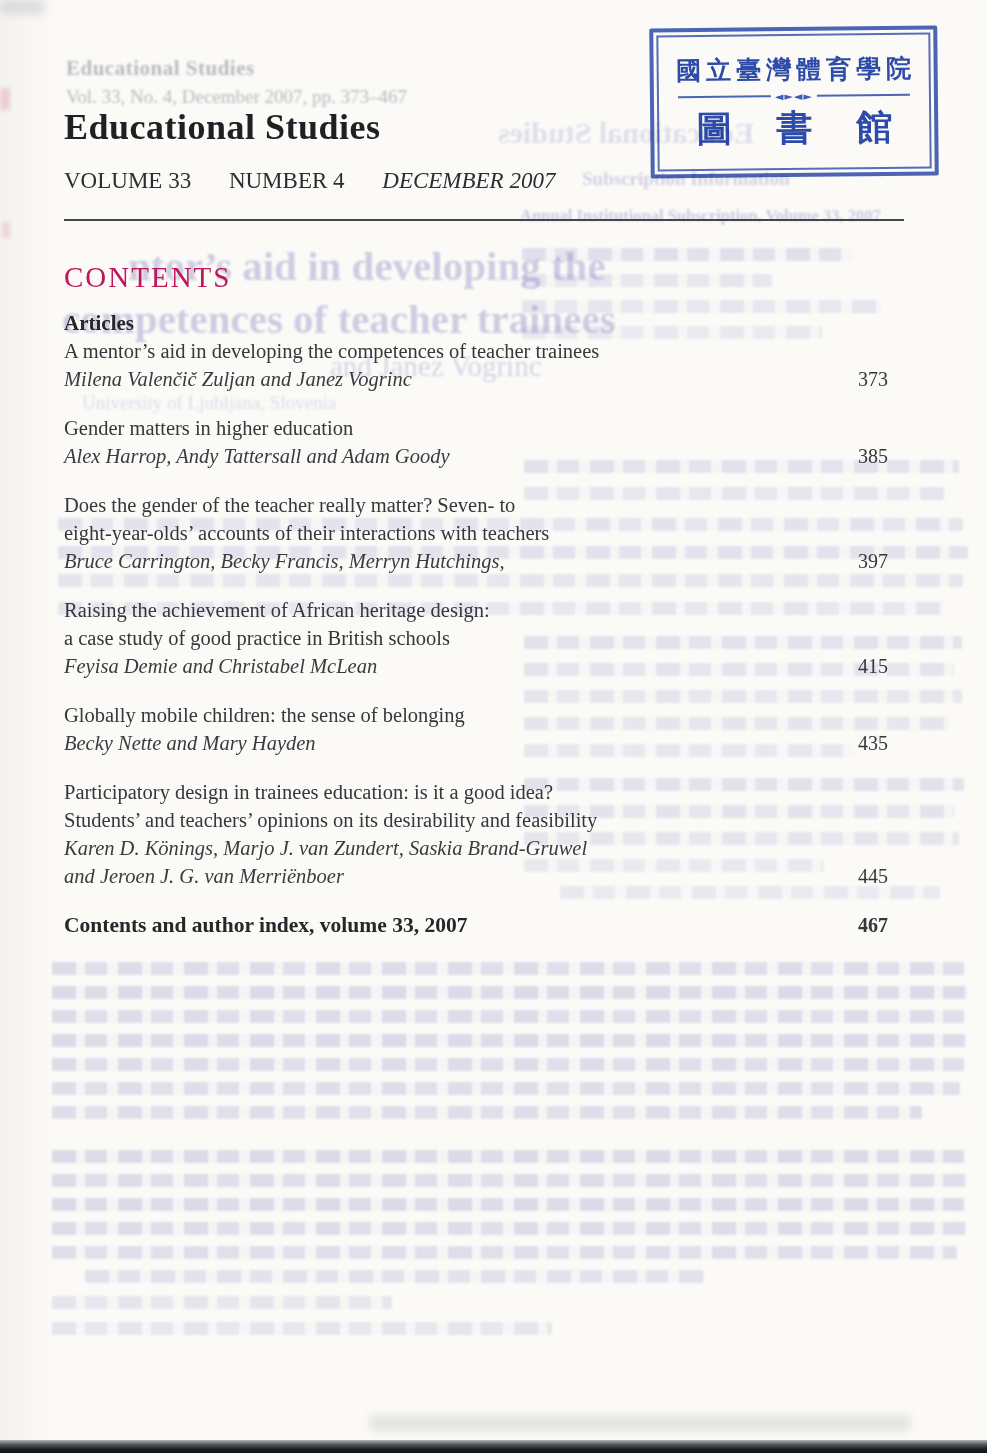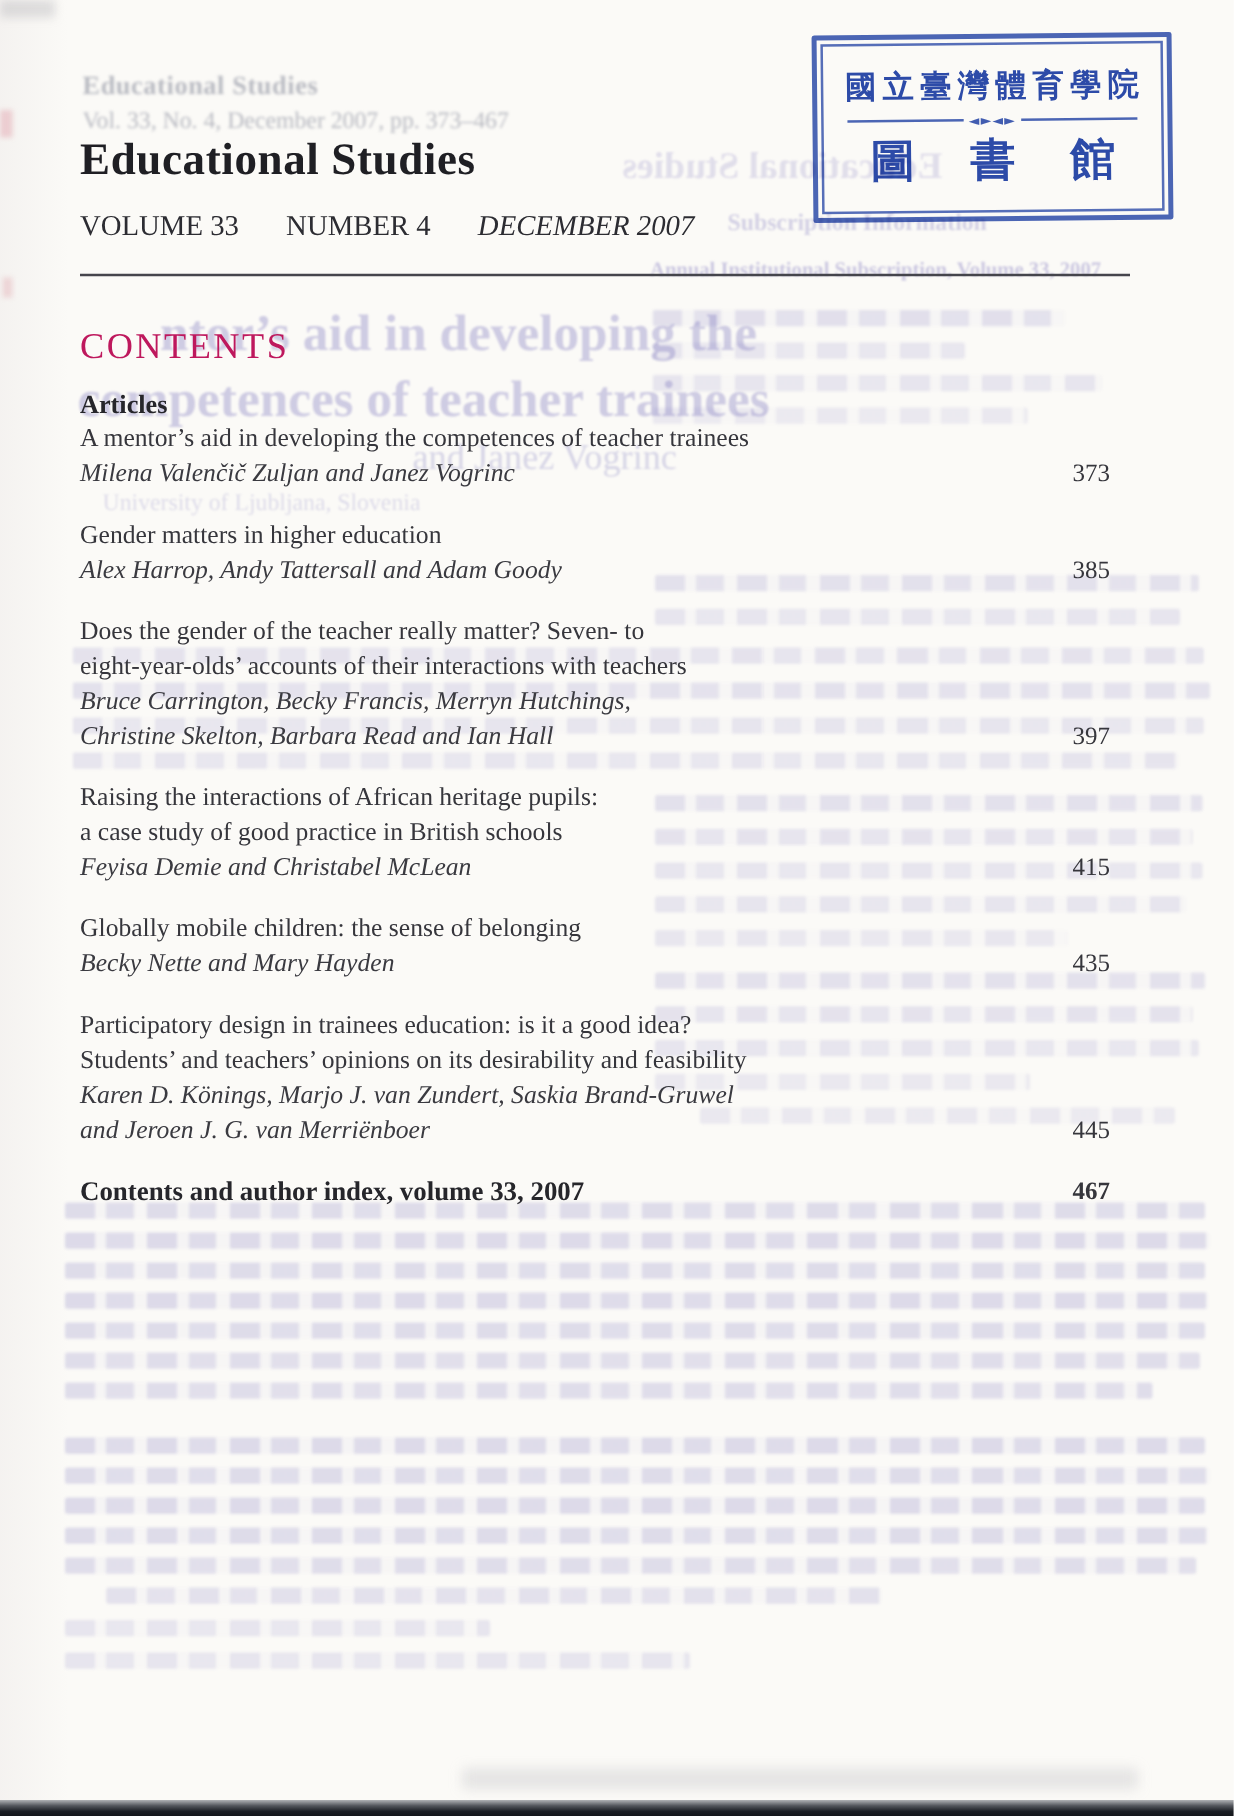--- a/index.html
+++ b/index.html
@@ -186,28 +186,27 @@
       <div class="pnum">385</div>
     </div>
   </div>
 
   <div class="entry">
     <div class="t">Does the gender of the teacher really matter? Seven- to</div>
     <div class="t">eight-year-olds’ accounts of their interactions with teachers</div>
     <div class="arow">
       <div class="auth">
         <div class="a">Bruce Carrington, Becky Francis, Merryn Hutchings,</div>
-        <div class="a">Christine Skelton, Barbara Read and Ian Hall</div>
       </div>
       <div class="pnum">397</div>
     </div>
   </div>
 
   <div class="entry">
-    <div class="t">Raising the interactions of African heritage pupils:</div>
+    <div class="t">Raising the achievement of African heritage design:</div>
     <div class="t">a case study of good practice in British schools</div>
     <div class="arow">
       <div class="auth">
           <div class="a">Feyisa Demie and Christabel McLean</div>
         </div>
       <div class="pnum">415</div>
     </div>
   </div>
 
   <div class="entry">

